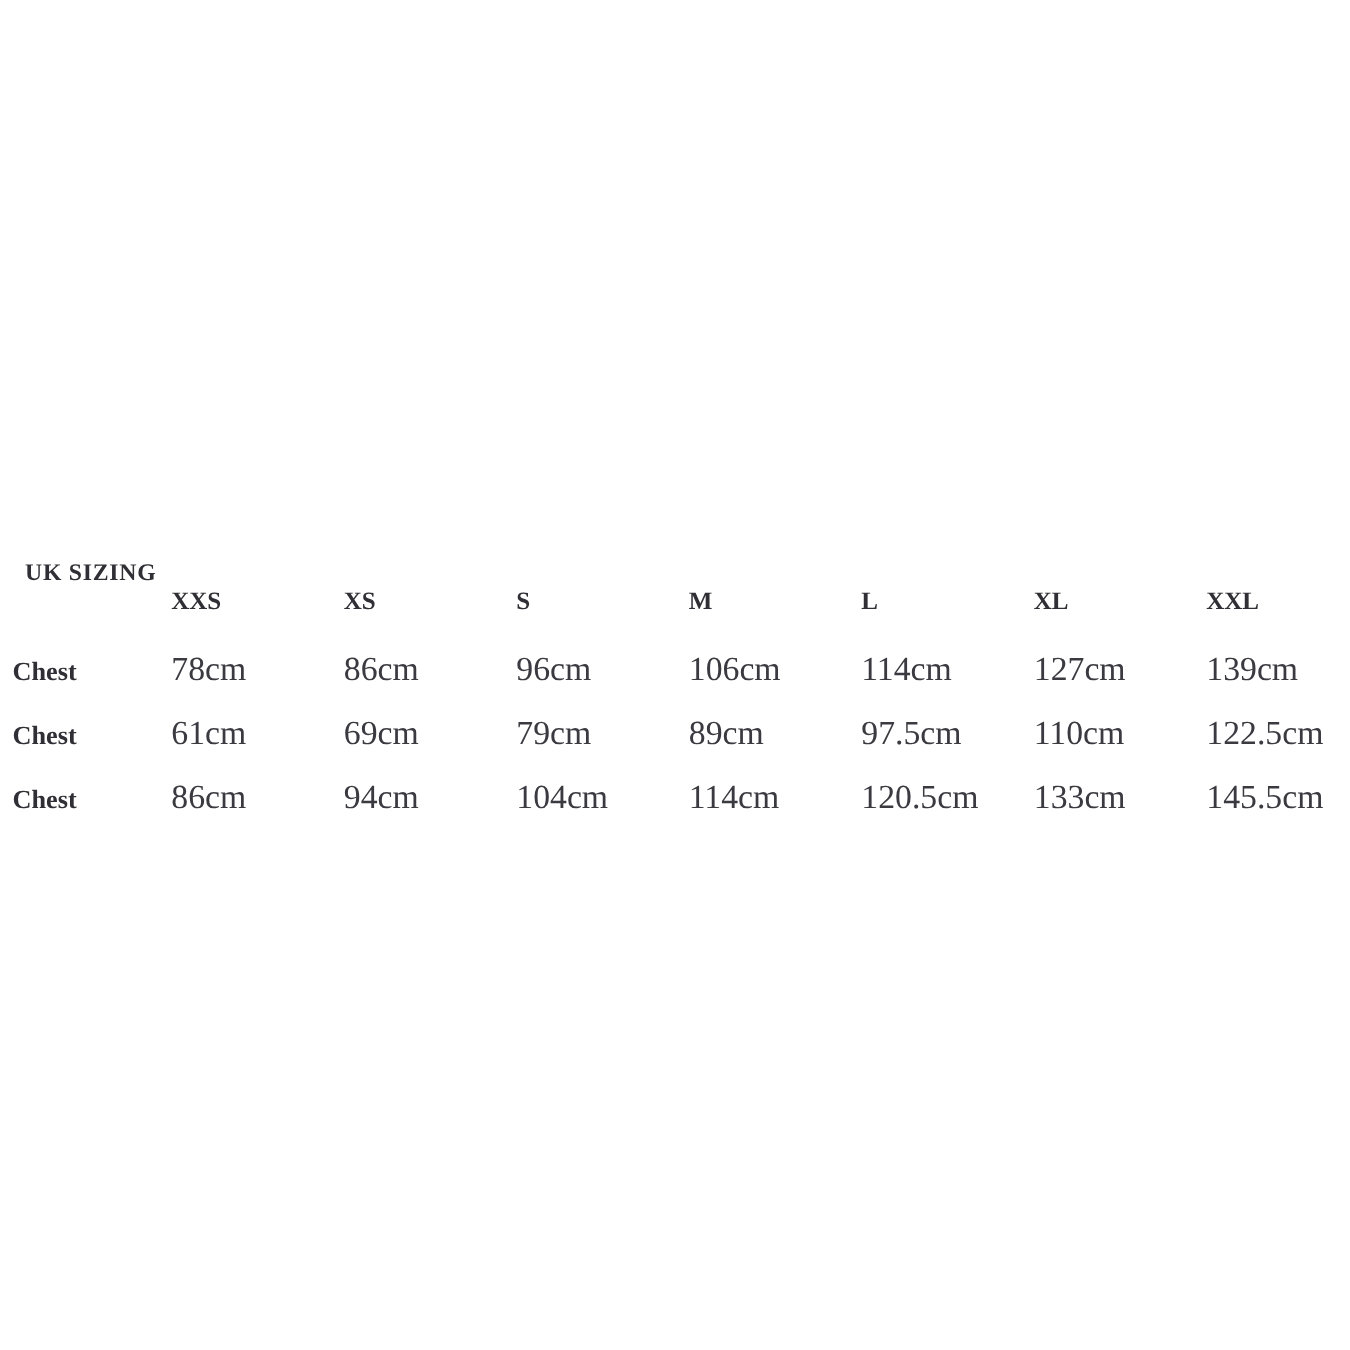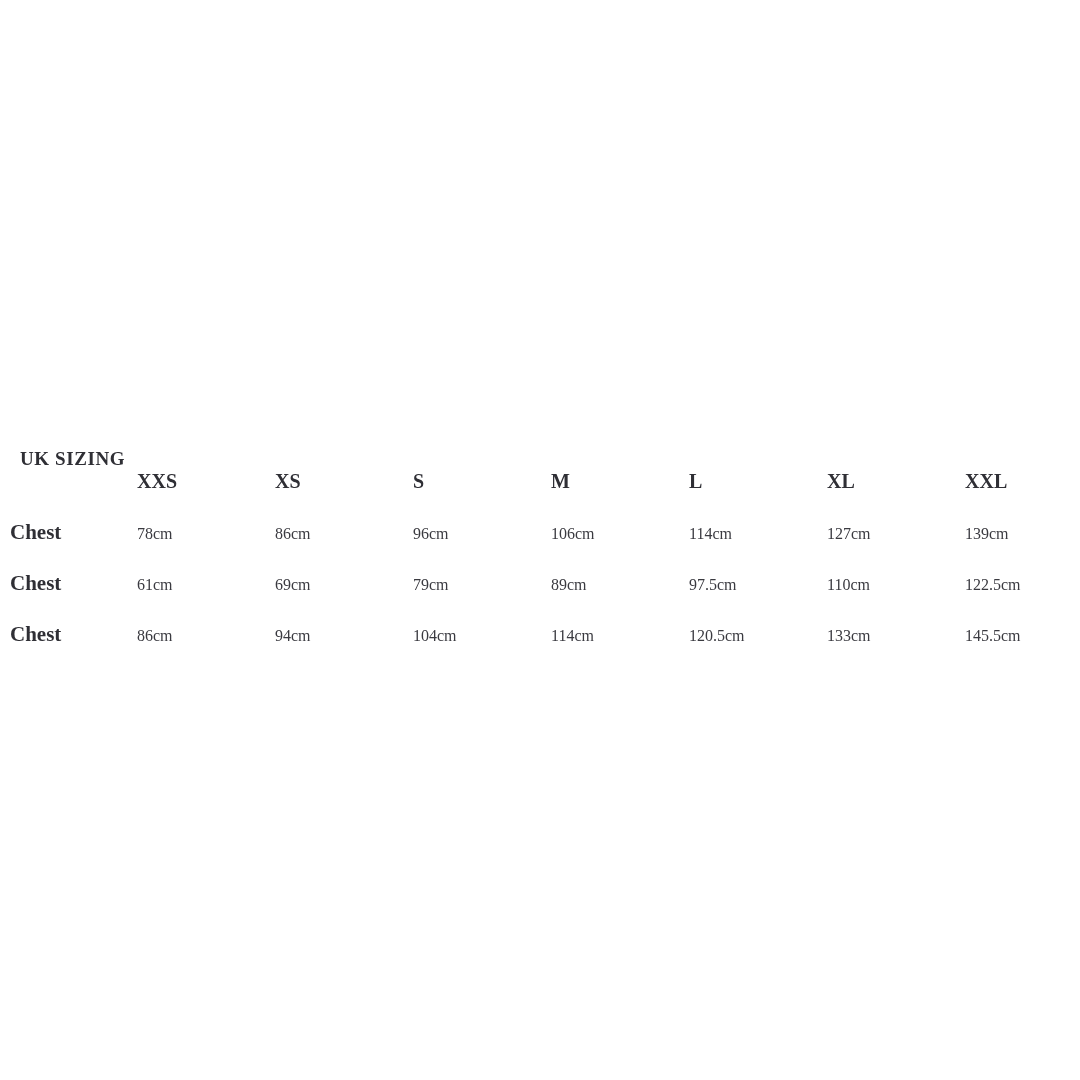--- a/index.html
+++ b/index.html
@@ -47,21 +47,21 @@
 
   .size-table col.col-label { width: 137px; }
   .size-table col.col-size  { width: 138px; }
 
   .size-table th,
   .size-table td {
     text-align: left;
     vertical-align: baseline;
     padding: 0;
     height: 51px;
-    font-size: 16px;
+    font-size: 27px;
     font-weight: normal;
     color: #3a3a40;
     white-space: nowrap;
   }
 
   .size-table thead th {
     font-weight: bold;
     font-size: 20px;
     color: #2f2f35;
     height: 50px;

